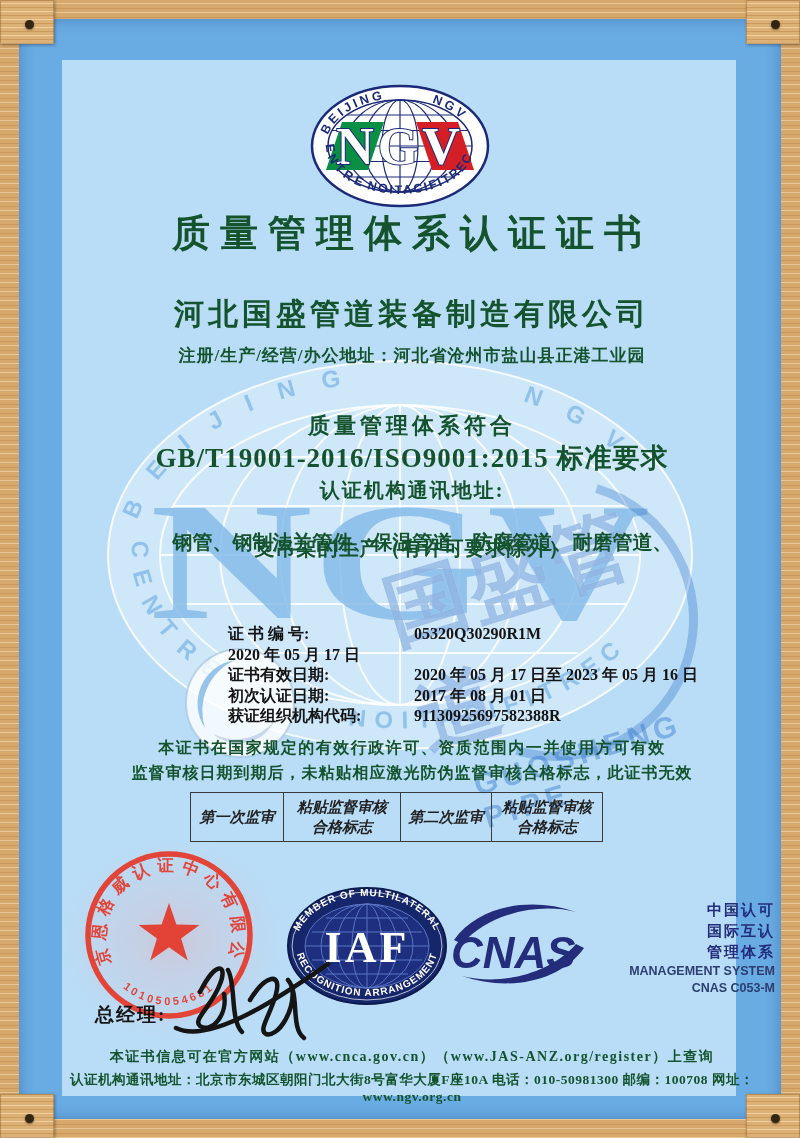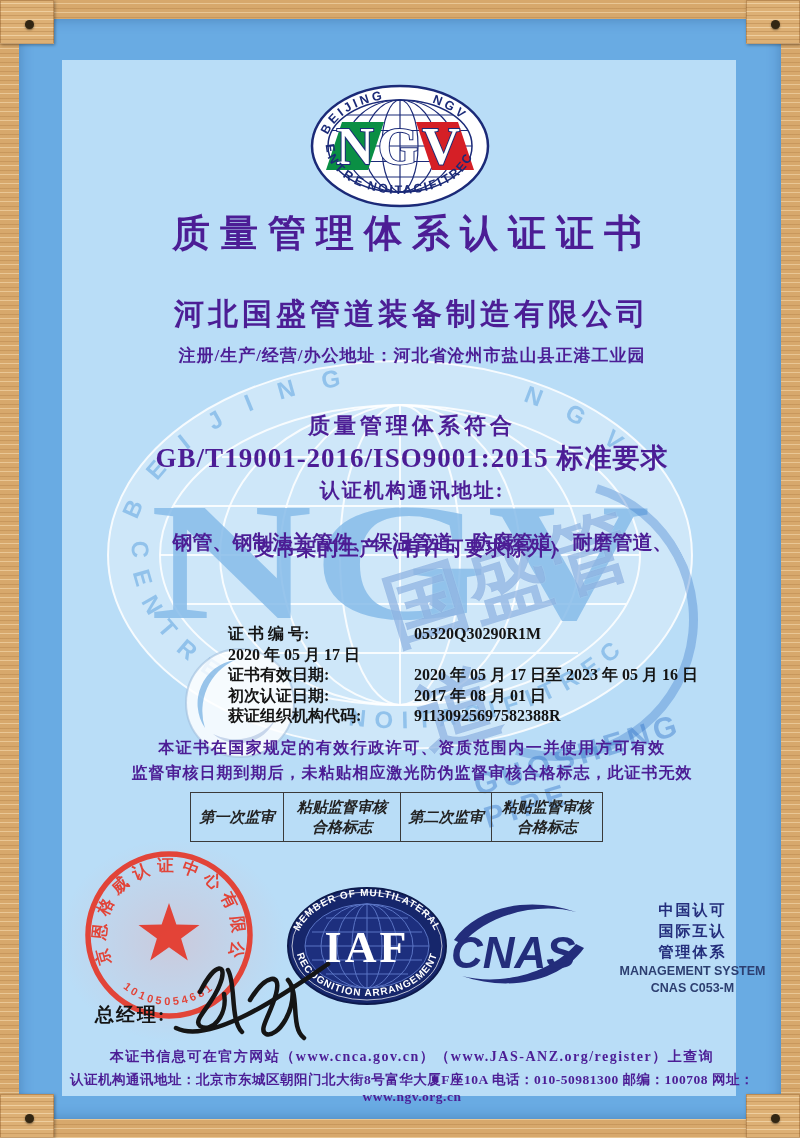--- a/index.html
+++ b/index.html
@@ -15,21 +15,21 @@
   .panel{position:absolute;left:62px;top:60px;right:64px;bottom:42px;background:#b9ddf7;}
   .corner{position:absolute;width:54px;height:44px;background-color:#ddb075;
     background-image:repeating-linear-gradient(0deg,rgba(255,236,200,.5) 0 1px,rgba(0,0,0,0) 1px 4px,rgba(146,92,38,.25) 4px 5px,rgba(0,0,0,0) 5px 8px);
     box-shadow:inset 0 0 0 1px rgba(120,70,20,.35),1px 1px 3px rgba(0,0,0,.35);z-index:40;}
   .corner .nail{position:absolute;left:25px;top:20px;width:9px;height:9px;border-radius:50%;
     background:radial-gradient(circle at 35% 30%,#f2e8d4 0%,#8a6f42 40%,#3327142 100%,#2e2212 100%);
     background-color:#322613;box-shadow:0 1px 2px rgba(0,0,0,.5);}
   .c-tl{left:0;top:0;} .c-tr{right:0;top:0;} .c-bl{left:0;bottom:0;} .c-br{right:0;bottom:0;}
 
   .abs{position:absolute;}
-  .ctr{left:0;right:0;text-align:center;color:#4c1d95;padding-left:24px;}
+  .ctr{left:0;right:0;text-align:center;color:#14532d;padding-left:24px;}
 
   .wm-globe{left:100px;top:356px;width:600px;height:398px;pointer-events:none;}
   .wm-stamp{left:398px;top:512px;width:320px;height:230px;transform:rotate(-17deg);pointer-events:none;}
   .wm-stamp .cn{font-family:"Liberation Sans","DejaVu Sans",sans-serif;font-weight:900;font-size:82px;
     color:rgba(47,114,200,.40);letter-spacing:3px;text-shadow:0 0 1px rgba(255,255,255,.6);}
   .wm-stamp .en{font-family:"Liberation Sans","DejaVu Sans",sans-serif;font-weight:800;font-size:30px;
     color:rgba(47,114,200,.42);letter-spacing:5px;margin-left:34px;margin-top:6px;}
   .wm-ring{left:415px;top:478px;width:265px;height:265px;border-radius:50%;border:9px solid;
     border-color:transparent rgba(47,114,200,.33) rgba(47,114,200,.33) transparent;transform:rotate(-28deg);pointer-events:none;}
   .wm-cres{left:183px;top:646px;width:114px;height:114px;pointer-events:none;}
@@ -53,21 +53,21 @@
 
   .audit{left:190px;top:792px;display:flex;border:1.5px solid #3a3a3a;font-style:italic;}
   .acell{display:flex;align-items:center;justify-content:center;height:48px;
     font-size:15px;font-weight:bold;color:#222;white-space:pre-line;text-align:center;line-height:1.35;}
   .acell + .acell{border-left:1.5px solid #3a3a3a;}
   .a1{width:92px;} .a2{width:116px;} .a3{width:90px;} .a4{width:110px;}
 
   .seal-svg{left:80px;top:846px;width:178px;height:178px;opacity:.93;}
   .iaf-svg{left:286px;top:886px;width:162px;height:120px;}
   .cnas-svg{left:450px;top:898px;width:138px;height:92px;}
-  .cnas-text{left:590px;top:900px;width:205px;text-align:center;}
+  .cnas-text{left:570px;top:900px;width:205px;text-align:right;}
   .cnas-text .cn{font-size:15px;font-weight:bold;color:#232d7b;line-height:21px;letter-spacing:2px;}
   .cnas-text .en{font-family:"Liberation Sans","DejaVu Sans",sans-serif;font-size:12.5px;font-weight:bold;color:#2c3e70;line-height:17px;}
   .gm{left:95px;top:1002px;font-size:19px;font-weight:bold;letter-spacing:2px;color:#141414;}
   .sig-svg{left:168px;top:948px;width:168px;height:102px;}
 
   .footer1{top:1048px;font-size:14px;font-weight:bold;letter-spacing:1.5px;}
   .footer1 .u{text-underline-offset:3px;}
   .footer2{top:1071px;font-size:13.5px;font-weight:bold;letter-spacing:.5px;}
 
   svg text{font-weight:bold;}

